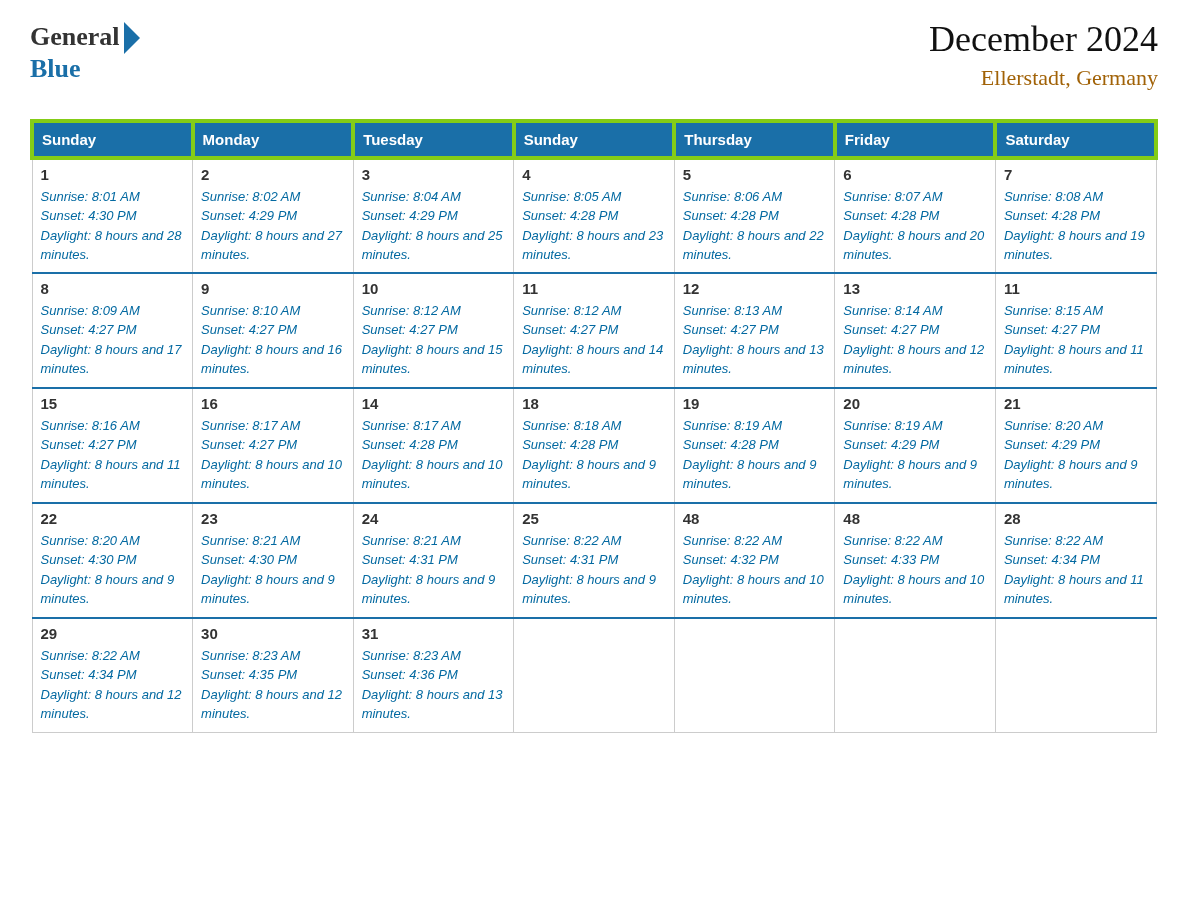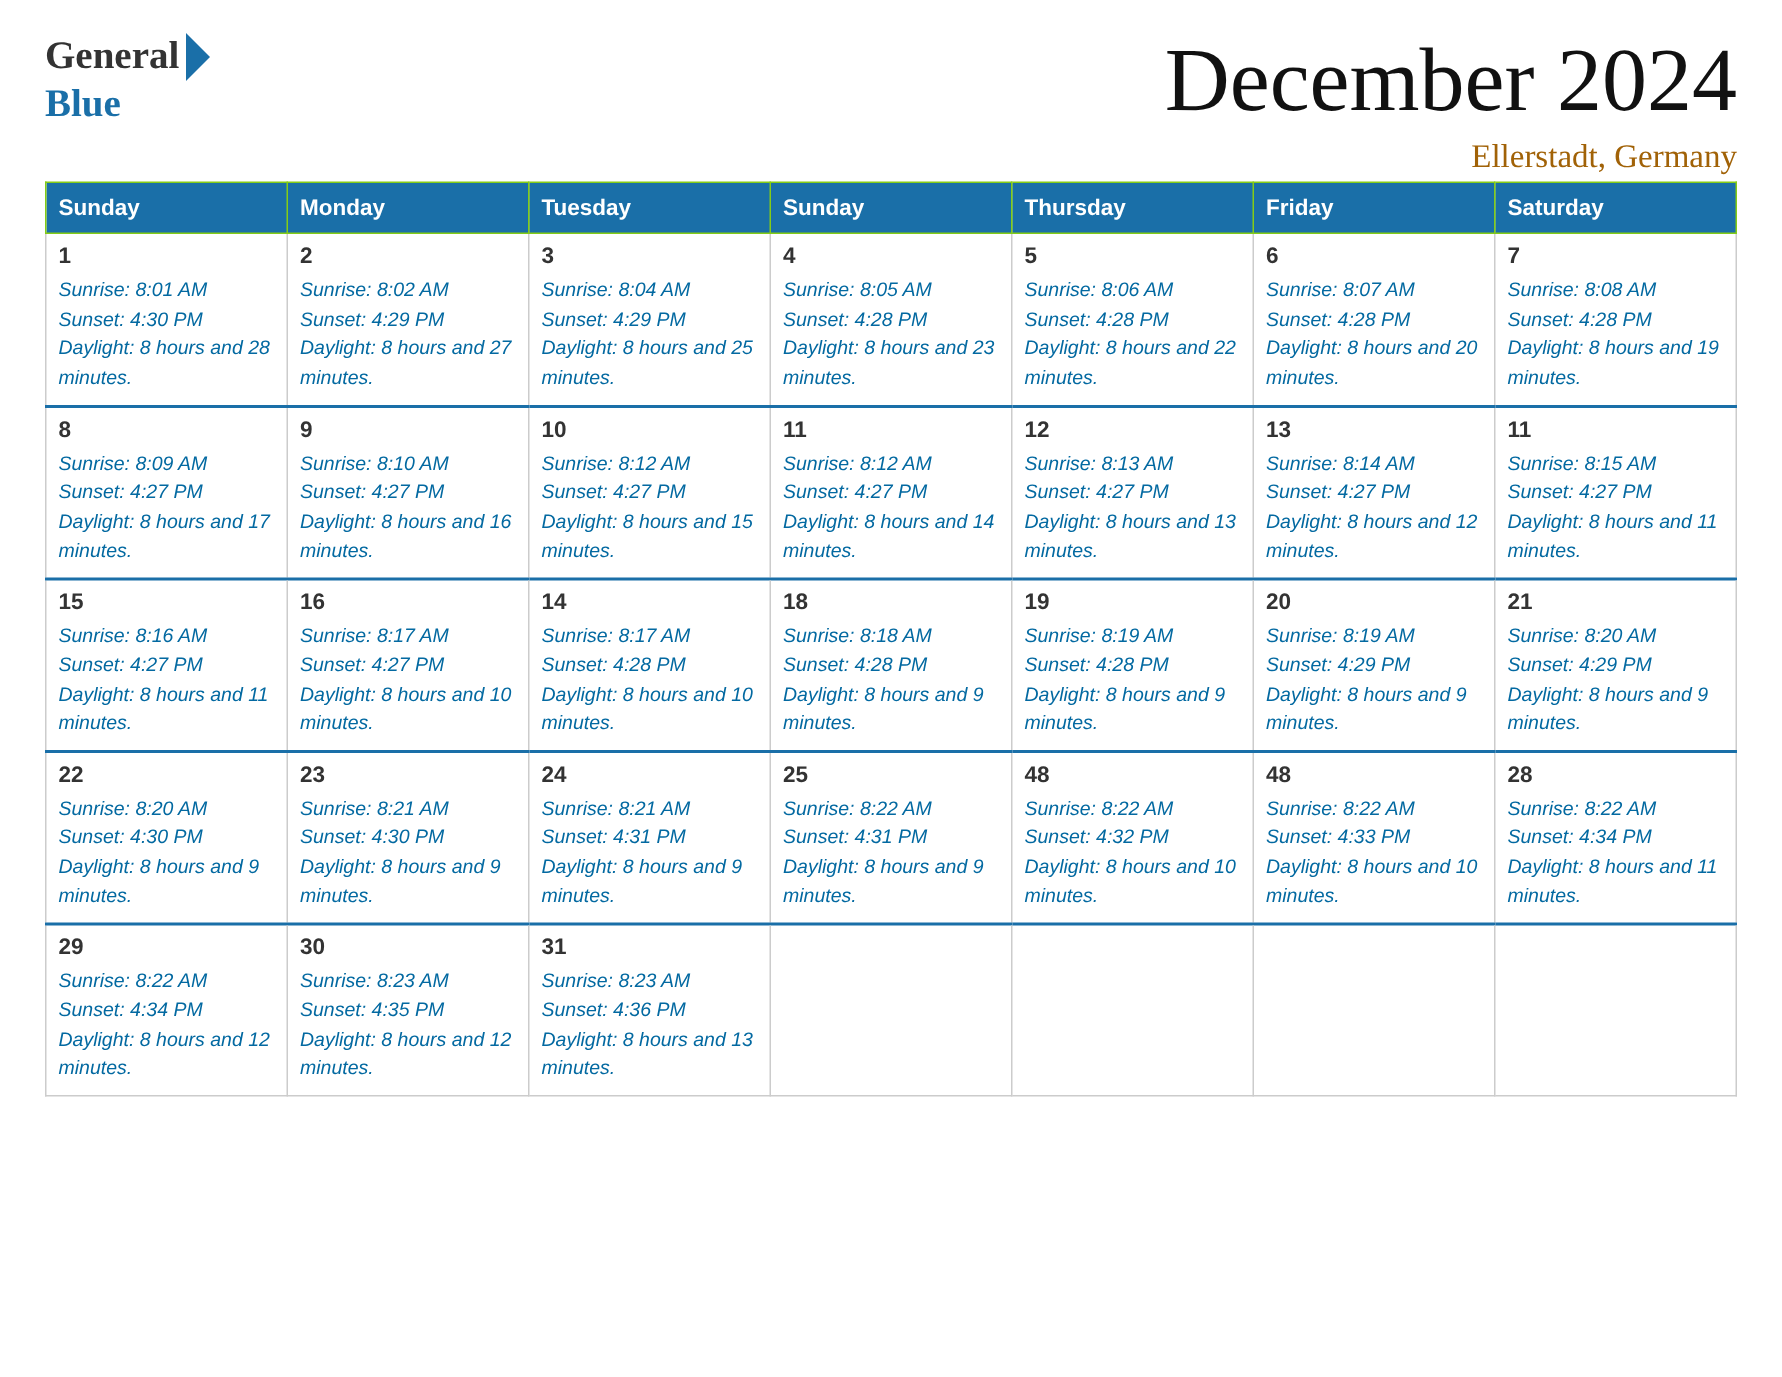--- a/index.html
+++ b/index.html
@@ -7,21 +7,21 @@
       font-family: Arial, sans-serif;
       background: #ffffff;
       width: 1188px;
       min-height: 918px;
       padding: 20px 30px;
     }
     .header {
       display: flex;
       justify-content: space-between;
       align-items: flex-start;
-      margin-bottom: 4px;
+      margin-bottom: 28px;
     }
     .logo {
       display: flex;
       flex-direction: column;
       align-items: flex-start;
     }
     .logo-top {
       display: flex;
       align-items: center;
     }
@@ -43,21 +43,21 @@
     .logo-blue {
       font-size: 26px;
       font-weight: bold;
       color: #1a6fa8;
       font-family: Georgia, serif;
     }
     .title-area {
       text-align: right;
     }
     .calendar-title {
-      font-size: 60px;
+      font-size: 36px;
       font-weight: normal;
       color: #111;
       font-family: Georgia, serif;
       line-height: 1.1;
     }
     .calendar-subtitle {
       font-size: 22px;
       color: #a16207;
       font-family: Georgia, serif;
       margin-top: 5px;
@@ -67,21 +67,21 @@
       border-collapse: collapse;
       table-layout: fixed;
     }
     thead tr th {
       background-color: #1a6fa8;
       color: #ffffff;
       font-size: 15px;
       font-weight: bold;
       padding: 8px 8px;
       text-align: left;
-      border: 1px solid #84cc16;
+      border: 4px solid #84cc16;
     }
     tbody tr td {
       border: 1px solid #ccc;
       vertical-align: top;
       padding: 6px 8px;
       font-size: 13px;
       color: #333;
       min-height: 90px;
       height: 115px;
     }

